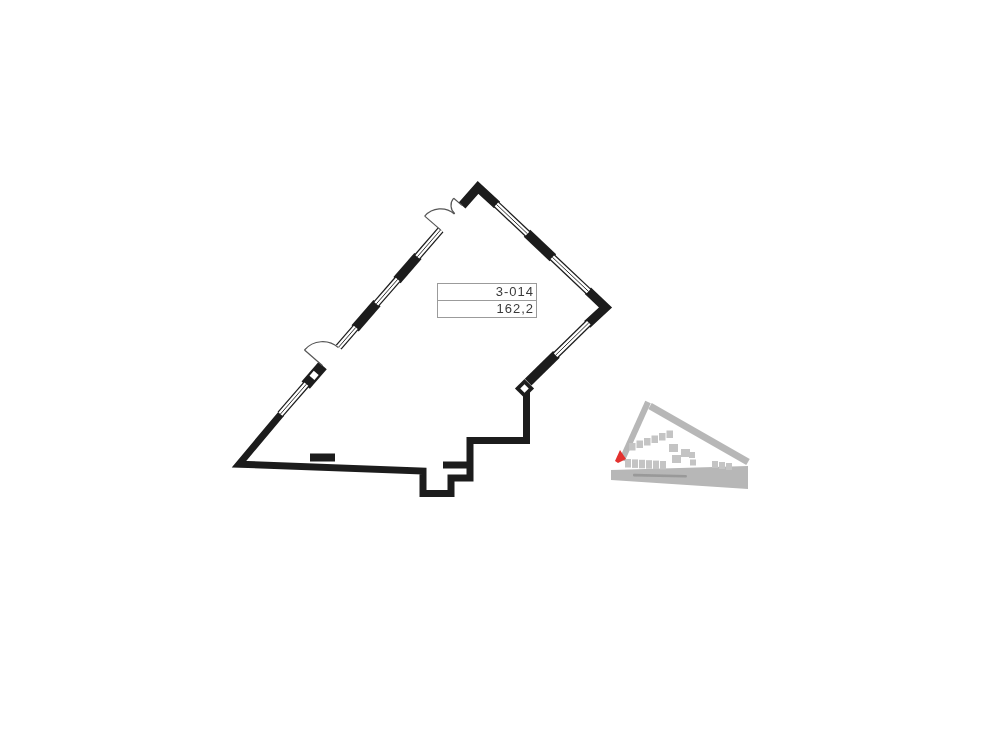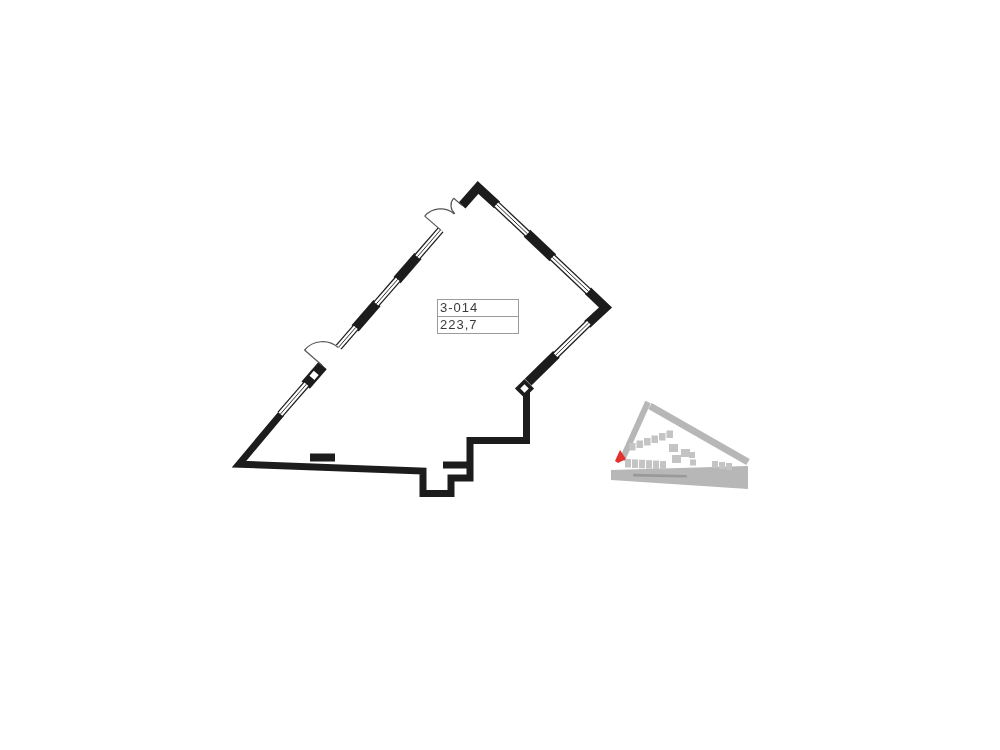--- a/index.html
+++ b/index.html
@@ -15,26 +15,26 @@
   html,body{margin:0;padding:0;background:#fff;}
   .canvas{
     position:relative;
     width:1000px;height:750px;
     background:#ffffff;
     overflow:hidden;
     font-family:"Liberation Sans", sans-serif;
   }
   .plan-svg{position:absolute;left:0;top:0;width:1000px;height:750px;}
   .unit-label{
-    position:absolute;left:437px;top:299px;width:82px;
+    position:absolute;left:437px;top:283px;width:100px;
     background:#ffffff;
     border:1px solid var(--label-border);
     box-sizing:border-box;
     color:var(--label-text);
-    text-align:left;
+    text-align:right;
     font-size:13px;
     letter-spacing:1px;
     line-height:16px;
   }
   .unit-label .row1{border-bottom:1px solid var(--label-border);padding:0 2px;}
   .unit-label .row2{padding:0 2px;}
   
   .walls{stroke:var(--wall);}
   .win-black{stroke:var(--wall);}
   .win-white{stroke:#ffffff;}
@@ -154,16 +154,16 @@
       </g>
 
       <polygon class="marker" points="615,461 620,450 626,459 618,463" fill="#e3312e"></polygon>
 
       <rect class="smudge" x="633" y="473.8" width="54" height="2.6" rx="1.2" opacity="0.75" transform="rotate(1.2 633 474)" fill="#8f8f8f"></rect>
     </g>
   </svg>
 
   <div class="unit-label">
     <div class="row1">3-014</div>
-    <div class="row2">223,7</div>
+    <div class="row2">162,2</div>
   </div>
 
 </div>
 
 </body></html>

